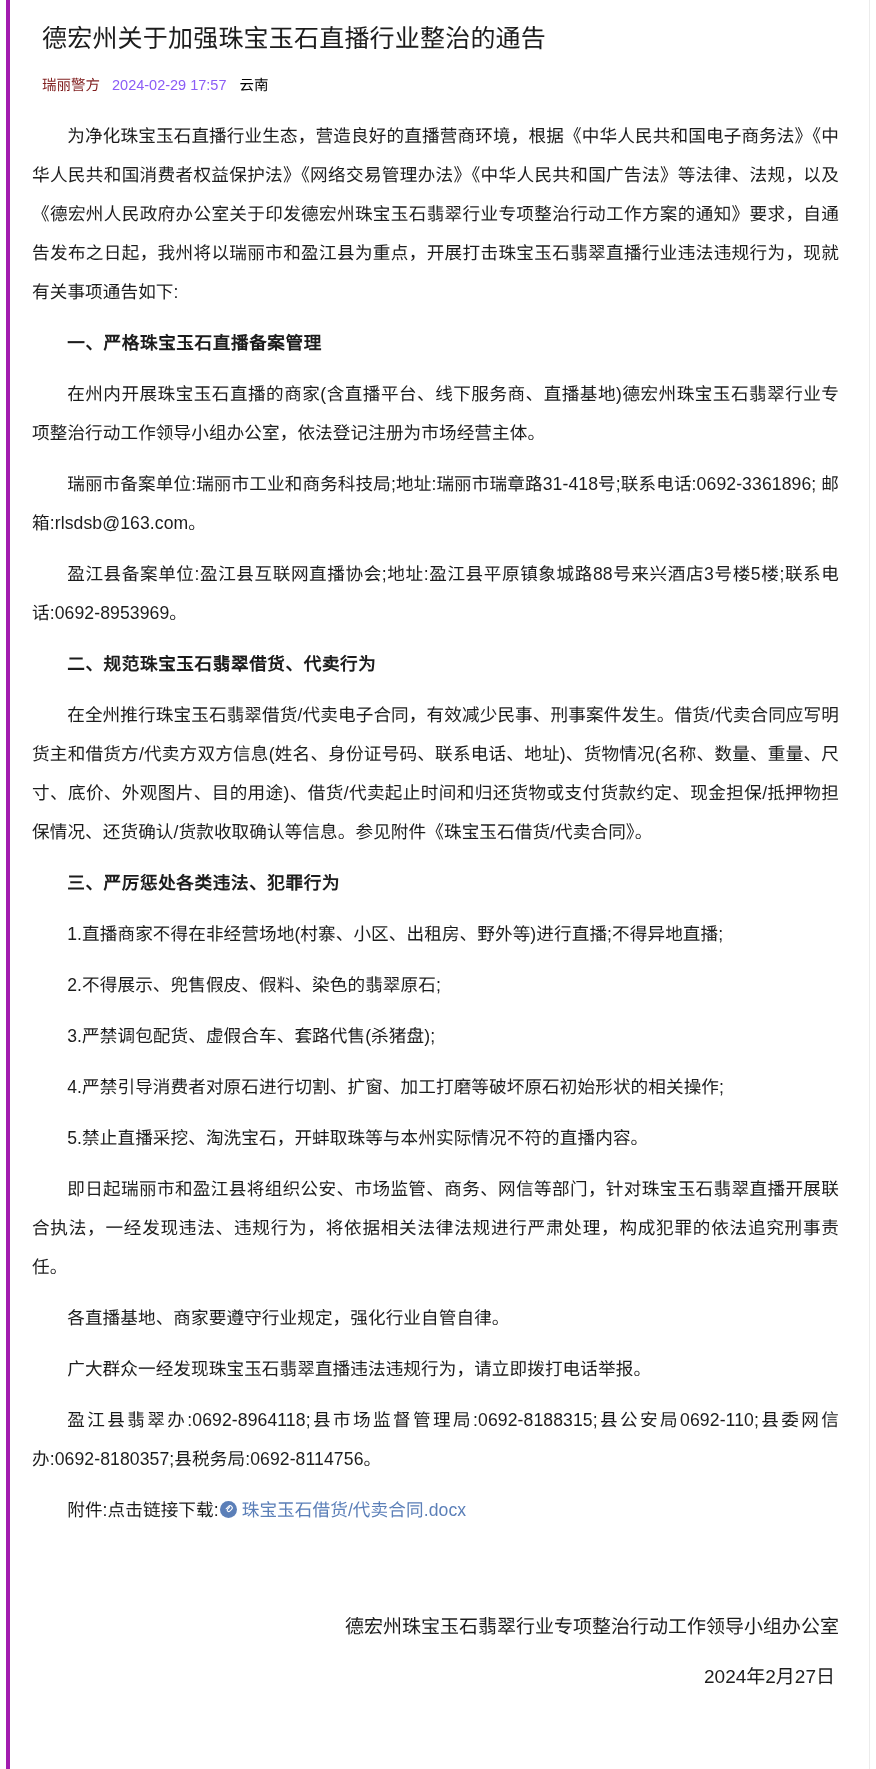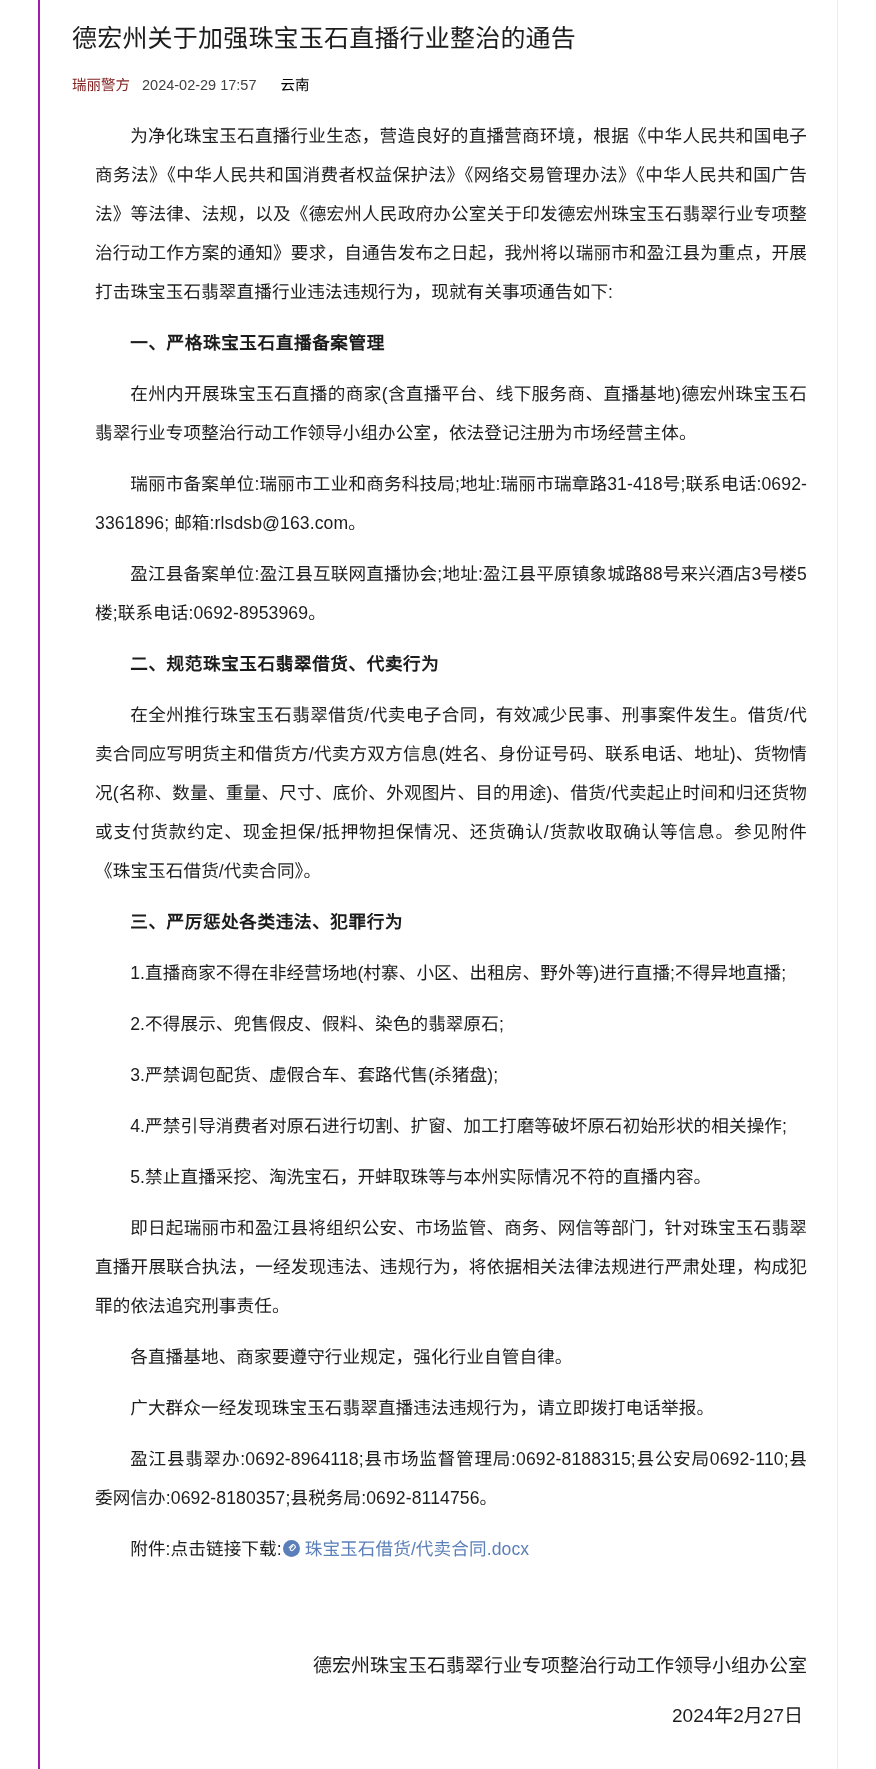--- a/index.html
+++ b/index.html
@@ -8,26 +8,26 @@
     padding: 0;
     background: #ffffff;
   }
   body {
     font-family: "Liberation Sans", "DejaVu Sans", sans-serif;
     color: #1a1a1a;
     -webkit-font-smoothing: antialiased;
   }
   #page {
     position: relative;
-    width: 800px;
+    width: 864px;
     min-height: 1769px;
     margin: 0 auto;
     background: #ffffff;
     box-sizing: border-box;
-    border-left: 2px solid #a21caf;
+    border-left: 4px solid #a21caf;
     border-right: 1px solid #ececec;
     padding: 0;
     overflow: hidden;
   }
   .article {
     padding: 18px 32px 0 32px;
   }
   .article-title {
     font-size: 25px;
     line-height: 1.35;
@@ -41,30 +41,29 @@
     margin-top: 19px;
     font-size: 14.5px;
     line-height: 1.4;
     white-space: nowrap;
   }
   .meta .source {
     color: #7f1d1d;
     margin-right: 12px;
   }
   .meta .date {
-    color: #404040;
-    margin-right: 24px;
+    color: #8b5cf6;
+    margin-right: 13px;
   }
   .meta .region {
     color: #000000;
   }
   .body {
     margin-top: 22px;
     padding: 0 30px 0 22px;
-    margin-left: 33px;
   }
   p.para {
     font-size: 17.6px;
     line-height: 39px;
     color: #1c1c1c;
     margin: 0 0 12px 0;
     text-align: justify;
     text-justify: inter-ideograph;
     letter-spacing: 0.1px;
   }

